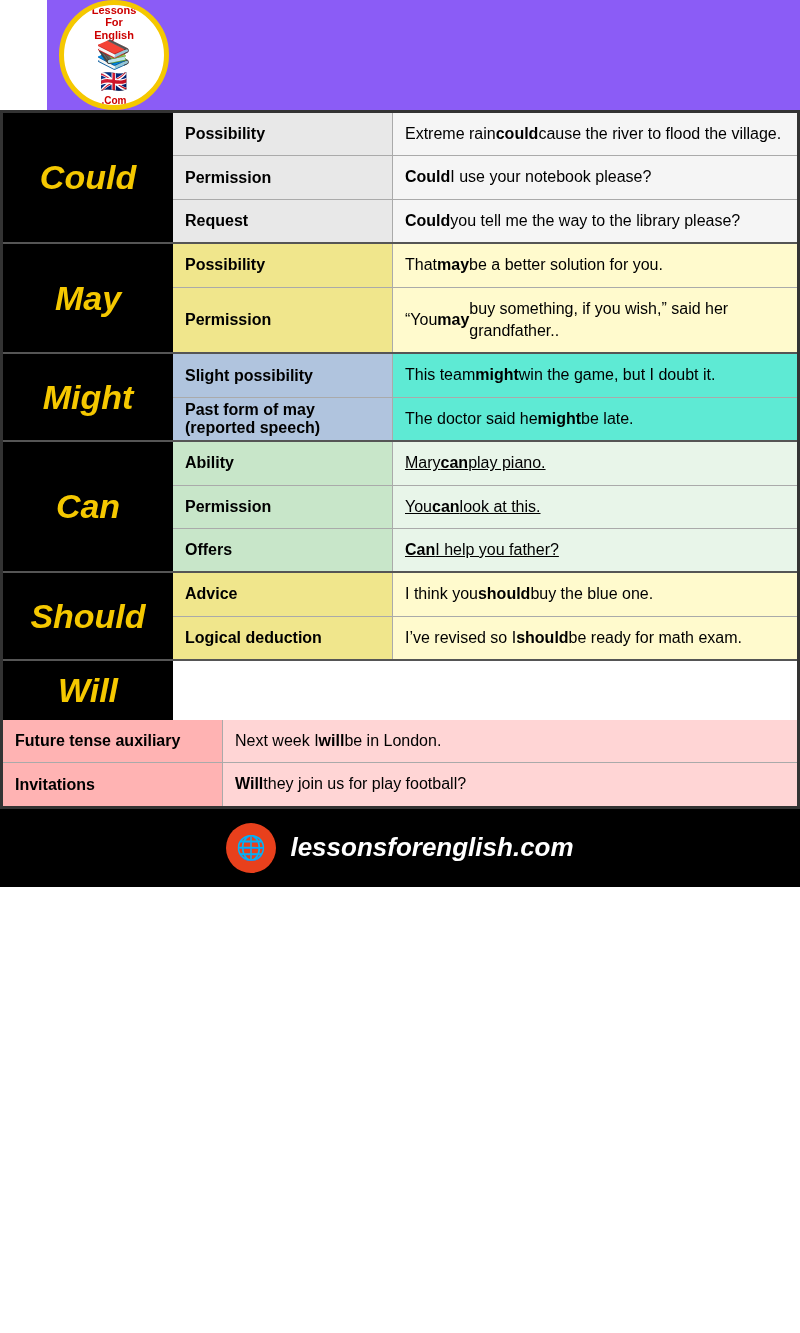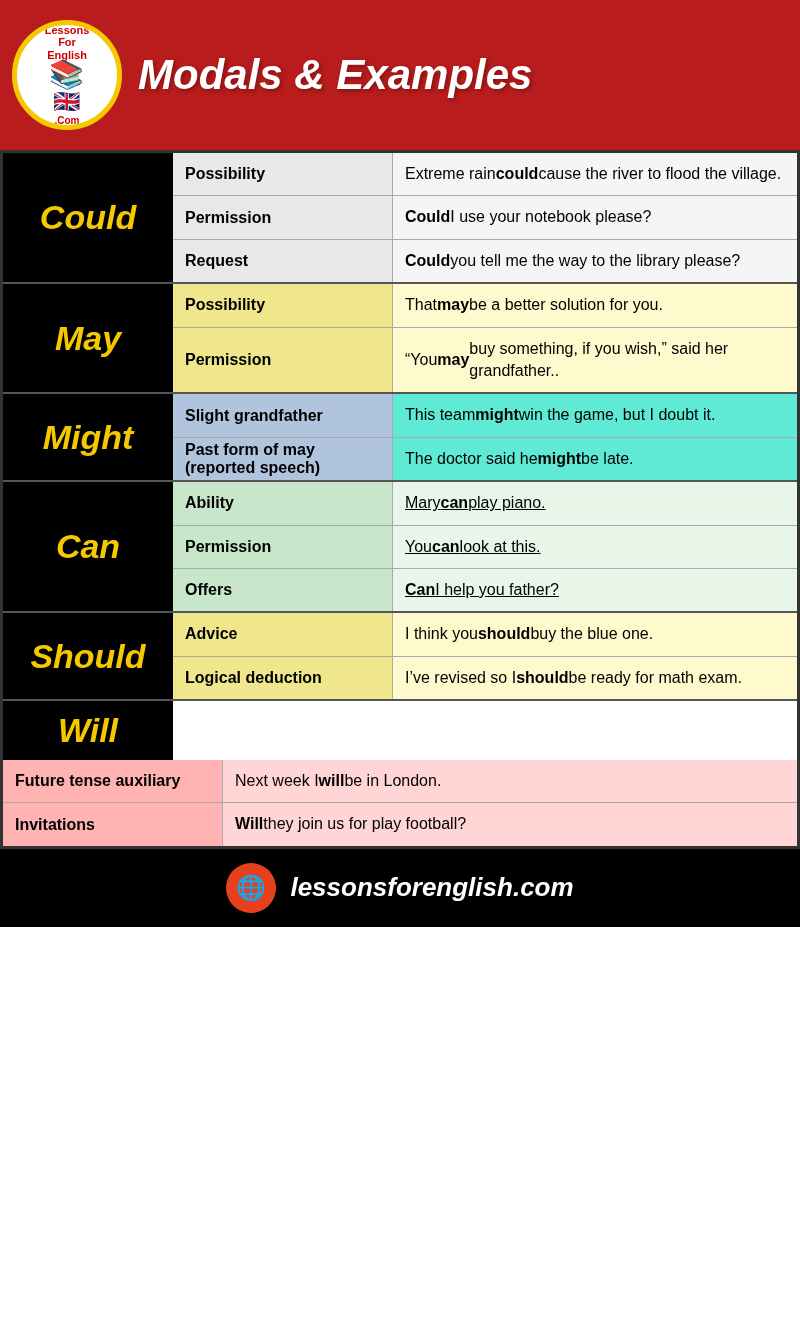--- a/index.html
+++ b/index.html
@@ -5,25 +5,26 @@
     * { margin: 0; padding: 0; box-sizing: border-box; }
     body {
       font-family: Arial, sans-serif;
       background: #fff;
       width: 800px;
       min-height: 1333px;
     }
 
     
     .header {
-      background: #b91c1c;
-      display: flex;
-      align-items: center;
-      padding: 20px 12px;
+      background: #8b5cf6;
+      display: flex;
+      align-items: center;
+      padding: 0 12px;
       position: relative;
+      margin-left: 47px;
     }
     .logo-circle {
       width: 110px;
       height: 110px;
       border-radius: 50%;
       background: #fff;
       border: 5px solid #f5c800;
       display: flex;
       flex-direction: column;
       align-items: center;
@@ -184,21 +185,20 @@
 </head>
 <body>
 
 <div class="header">
   <div class="logo-circle">
     <span class="logo-text-top">Lessons<br>For<br>English</span>
     <span class="logo-books">📚</span>
     <span class="logo-flag">🇬🇧</span>
     <span class="logo-text-bottom">.Com</span>
   </div>
-  <div class="header-title">Modals &amp; Examples</div>
 </div>
 
 <div class="table-container">
 <div class="table-row-group">
       <div class="modal-cell">
         <span class="modal-label">Could</span>
       </div>
       <div class="right-side">
         <div class="usage-row">
           <div class="usage-cell bg-could-usage">Possibility</div>
@@ -228,21 +228,21 @@
           <div class="example-cell bg-may-example">“You <b>may</b> buy something, if you wish,” said her grandfather..</div>
         </div>
       </div>
     </div>
     <div class="table-row-group">
       <div class="modal-cell">
         <span class="modal-label">Might</span>
       </div>
       <div class="right-side">
         <div class="usage-row">
-          <div class="usage-cell bg-might-usage">Slight grandfather</div>
+          <div class="usage-cell bg-might-usage">Slight possibility</div>
           <div class="example-cell bg-might-example">This team <b>might</b> win the game, but I doubt it.</div>
         </div>
         <div class="usage-row">
           <div class="usage-cell bg-might-usage">Past form of may (reported speech)</div>
           <div class="example-cell bg-might-example">The doctor said he <b>might</b> be late.</div>
         </div>
       </div>
     </div>
     <div class="table-row-group">
       <div class="modal-cell">

